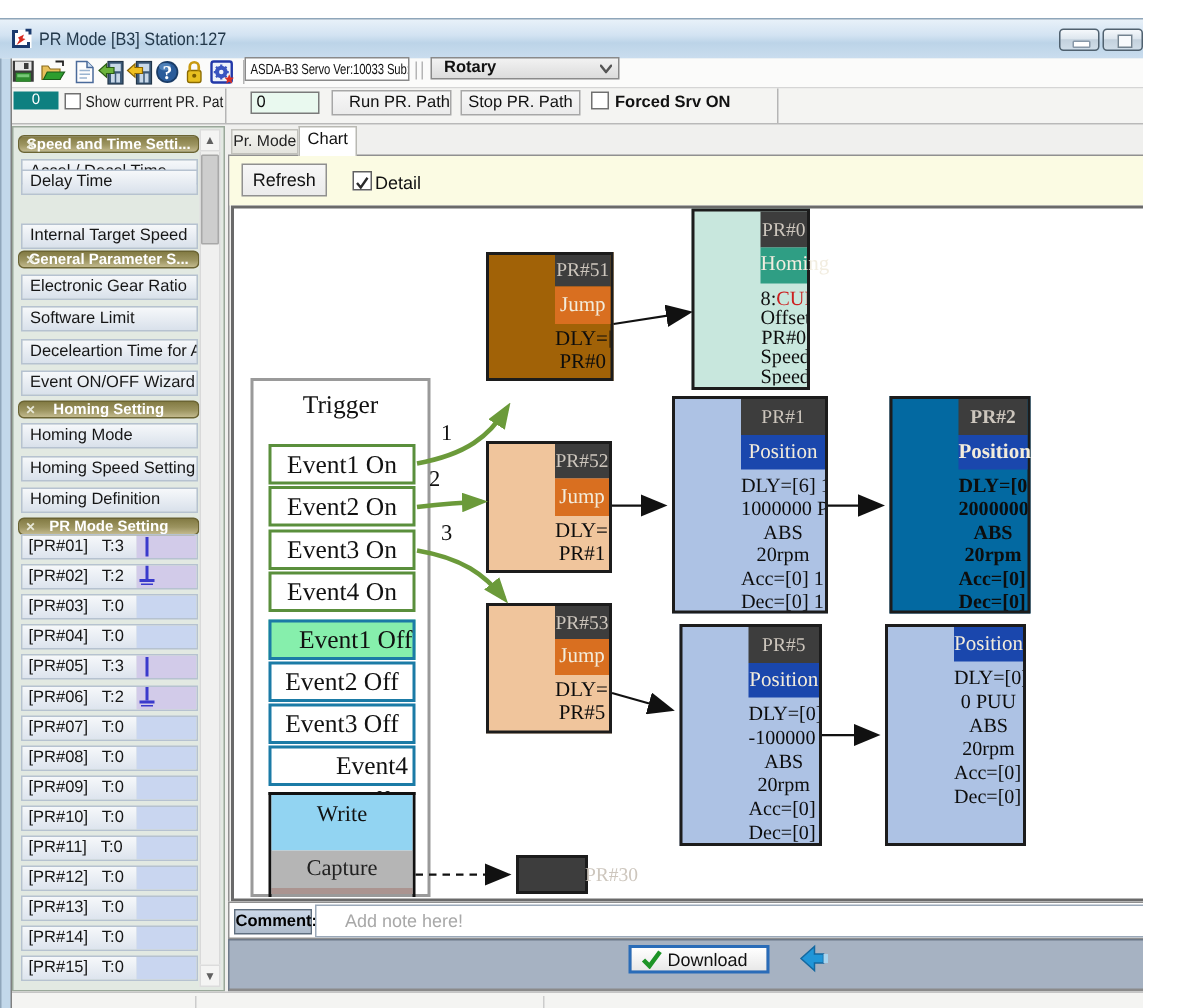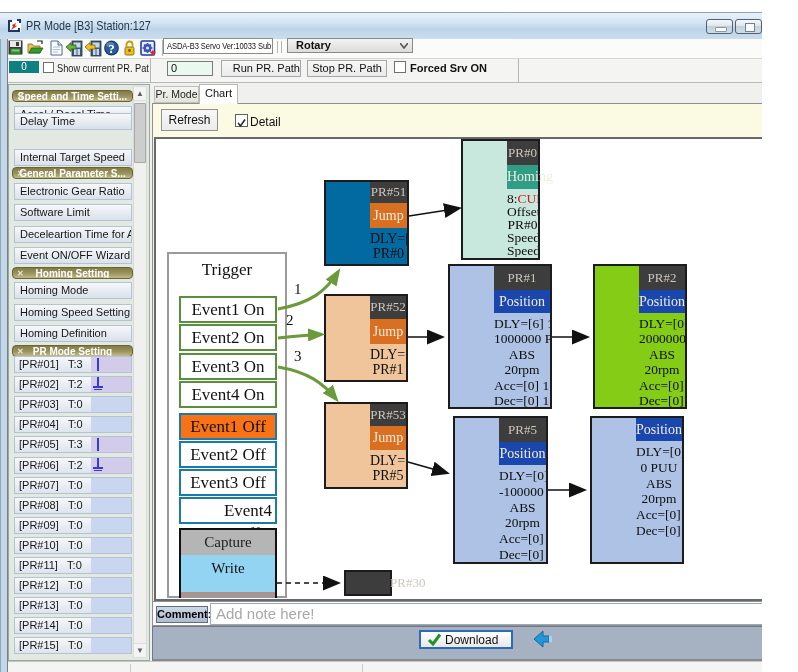--- a/index.html
+++ b/index.html
@@ -267,30 +267,30 @@
   <div class="abs" style="left:250px;top:103px;font-size:12px;color:#111;">Detail</div>
 
   <div class="abs" id="canvas"></div>
   <div class="abs" id="chart" style="left:0;top:0;width:0;height:0;">
   <div class="abs" style="left:167px;top:240px;width:120px;height:346px;border:2px solid #9a9a9a;box-sizing:border-box;background:#fff;"></div>
   <div class="abs serif" style="left:167px;top:248px;width:120px;text-align:center;font-size:17px;color:#111;">Trigger</div>
   <div class="abs serif" style="left:179px;top:284px;width:98px;height:27px;border:2px solid #5a8f3c;box-sizing:border-box;background:#fff;text-align:center;font-size:17px;line-height:23px;color:#111;">Event1 On</div>
   <div class="abs serif" style="left:179px;top:312px;width:98px;height:27px;border:2px solid #5a8f3c;box-sizing:border-box;background:#fff;text-align:center;font-size:17px;line-height:23px;color:#111;">Event2 On</div>
   <div class="abs serif" style="left:179px;top:341px;width:98px;height:27px;border:2px solid #5a8f3c;box-sizing:border-box;background:#fff;text-align:center;font-size:17px;line-height:23px;color:#111;">Event3 On</div>
   <div class="abs serif" style="left:179px;top:369px;width:98px;height:27px;border:2px solid #5a8f3c;box-sizing:border-box;background:#fff;text-align:center;font-size:17px;line-height:23px;color:#111;">Event4 On</div>
-  <div class="abs serif" style="left:179px;top:401px;width:98px;height:27px;border:2px solid #1b7ba6;box-sizing:border-box;background:#f97316;text-align:center;font-size:17px;line-height:23px;color:#111;">Event1 Off</div>
+  <div class="abs serif" style="left:179px;top:401px;width:98px;height:27px;border:2px solid #1b7ba6;box-sizing:border-box;background:#86efac;text-align:right;font-size:17px;line-height:23px;color:#111;">Event1 Off</div>
   <div class="abs serif" style="left:179px;top:429px;width:98px;height:27px;border:2px solid #1b7ba6;box-sizing:border-box;background:#fff;text-align:center;font-size:17px;line-height:23px;color:#111;">Event2 Off</div>
   <div class="abs serif" style="left:179px;top:457px;width:98px;height:27px;border:2px solid #1b7ba6;box-sizing:border-box;background:#fff;text-align:center;font-size:17px;line-height:23px;color:#111;">Event3 Off</div>
   <div class="abs serif" style="left:179px;top:485px;width:98px;height:27px;border:2px solid #1b7ba6;box-sizing:border-box;background:#fff;text-align:center;font-size:17px;line-height:23px;color:#111;padding-left:40px;">Event4 Off</div>
   <div class="abs" style="left:179px;top:516px;width:98px;height:70px;border:2px solid #111;border-bottom:none;box-sizing:border-box;">
+        <div class="serif" style="height:37px;background:#92d4f2;text-align:center;font-size:15px;line-height:26px;color:#111;">Write</div>
         <div class="serif" style="height:25px;background:#b5b5b5;text-align:center;font-size:15px;line-height:24px;color:#222;">Capture</div>
-        <div class="serif" style="height:37px;background:#92d4f2;text-align:center;font-size:15px;line-height:26px;color:#111;">Write</div>
         <div style="height:4px;background:#ab9490;"></div>
       </div>
-  <div class="abs fbox" style="left:324px;top:168px;width:85px;height:86px;background:#0369a1;font-family:Liberation Serif, serif;">
+  <div class="abs fbox" style="left:324px;top:156px;width:85px;height:86px;background:#a16207;font-family:Liberation Serif, serif;">
         <div class="fhdr" style="height:21px;background:#3d3d3d;line-height:20px;">PR#51</div>
         <div class="band" style="height:25px;background:#d96f20;line-height:25px;">Jump</div>
         <div class="fbody" style="font-size:14px;line-height:15px;padding-top:3px;">DLY=[0] 0 ms<br>PR#0</div>
       </div>
   <div class="abs fbox" style="left:324px;top:282px;width:84px;height:88px;background:#f0c59c;">
         <div class="fhdr" style="height:23px;background:#3d3d3d;line-height:22px;">PR#52</div>
         <div class="band" style="height:25px;background:#d96f20;line-height:25px;">Jump</div>
         <div class="fbody" style="font-size:14px;line-height:15px;padding-top:3px;">DLY=[0] 0 ms<br>PR#1</div>
       </div>
   <div class="abs fbox" style="left:324px;top:390px;width:84px;height:87px;background:#f0c59c;">
@@ -301,21 +301,21 @@
   <div class="abs fbox" style="left:461px;top:127px;width:79px;height:121px;background:#c8e7dd;">
         <div class="fhdr" style="height:24px;background:#3d3d3d;line-height:23px;">PR#0</div>
         <div class="band" style="height:24px;background:#2f9e84;line-height:23px;color:#f2ede0;">Homing</div>
         <div class="fbody" style="font-size:13.5px;line-height:13.1px;padding-top:3px;"><span style="color:#111;">8:</span><span style="color:#cc2020;">CUR</span><br>Offset=0<br>PR#0<br>Speed1=1000<br>Speed2=200</div>
       </div>
   <div class="abs fbox" style="left:448px;top:252px;width:104px;height:145px;background:#adc2e4;">
         <div class="fhdr" style="height:24px;background:#3d3d3d;line-height:23px;">PR#1</div>
         <div class="band" style="height:23px;background:#1a47ad;line-height:23px;">Position</div>
         <div class="fbody" style="font-size:13.5px;line-height:15.4px;padding-top:3px;">DLY=[6] 1000 ms<br>1000000 PUU<br>ABS<br>20rpm<br>Acc=[0] 1.33 ms<br>Dec=[0] 1.33 ms</div>
       </div>
-  <div class="abs fbox" style="left:593px;top:252px;width:94px;height:145px;background:#84cc16;">
+  <div class="abs fbox" style="left:593px;top:252px;width:94px;height:145px;background:#0369a1;font-weight:bold;">
         <div class="fhdr" style="height:24px;background:#3d3d3d;line-height:23px;">PR#2</div>
         <div class="band" style="height:23px;background:#1a47ad;line-height:23px;">Position</div>
         <div class="fbody" style="font-size:13.4px;line-height:15.4px;padding-top:3px;">DLY=[0] 0 ms<br>2000000 PUU<br>ABS<br>20rpm<br>Acc=[0] 1.33 ms<br>Dec=[0] 1.33 ms</div>
       </div>
   <div class="abs fbox" style="left:453px;top:404px;width:95px;height:148px;background:#adc2e4;">
         <div class="fhdr" style="height:24px;background:#3d3d3d;line-height:23px;">PR#5</div>
         <div class="band" style="height:23px;background:#1a47ad;line-height:23px;">Position</div>
         <div class="fbody" style="font-size:13.4px;line-height:15.8px;padding-top:3px;">DLY=[0] 0 ms<br>-100000 PUU<br>ABS<br>20rpm<br>Acc=[0] 1.33 ms<br>Dec=[0] 1.33 ms</div>
       </div>
   <div class="abs fbox" style="left:590px;top:404px;width:94px;height:148px;background:#adc2e4;">
@@ -351,21 +351,21 @@
 </svg>
   </div>
 
   <div class="abs sbtrack" style="left:771px;top:127px;width:15px;height:460px;border:none;background:#f1f1ef;"></div>
   <div class="abs sbarrow" style="left:771px;top:127px;width:15px;height:16px;font-size:9px;line-height:14px;">⌃</div>
   <div class="abs sbthumb" style="left:772px;top:145px;width:13px;height:153px;"></div>
   <div class="abs sbarrow" style="left:771px;top:571px;width:15px;height:16px;font-size:9px;line-height:14px;">⌄</div>
 
   <div class="abs" id="commentrow"></div>
   <div class="abs" style="left:156px;top:594px;width:52px;height:17px;background:linear-gradient(#ccd8e8,#aebccd);border:1px solid #5f6f80;box-sizing:border-box;font-size:11px;font-weight:bold;line-height:15px;text-align:center;color:#000;">Comment:</div>
-  <div class="abs" style="left:210px;top:591px;width:576px;height:22px;background:#fff;border:1px solid #9aa8b8;box-sizing:border-box;font-size:15px;line-height:20px;padding-left:5px;color:#a8a8a8;">Add note here!</div>
+  <div class="abs" style="left:210px;top:591px;width:576px;height:22px;background:#fff;border:1px solid #9aa8b8;box-sizing:border-box;font-size:12px;line-height:20px;padding-left:19px;color:#a8a8a8;">Add note here!</div>
 
   <div class="abs" id="dlband"></div>
   <div class="abs" style="left:419px;top:618px;width:94px;height:19px;background:linear-gradient(#ffffff,#e8e8e8);border:2px solid #2a6cb8;box-sizing:border-box;">
     <svg class="abs" style="left:6px;top:1px;" width="15" height="13" viewBox="0 0 15 13">
         <path d="M2 7 L6 11 L13 1.5" fill="none" stroke="#1d9427" stroke-width="3"></path>
       </svg>
     <div class="abs" style="left:24px;top:1px;font-size:12px;color:#111;">Download</div>
   </div>
   <div class="abs" style="left:533px;top:617px;width:21px;height:20px;">
     <svg width="21" height="20" viewBox="0 0 21 20">

